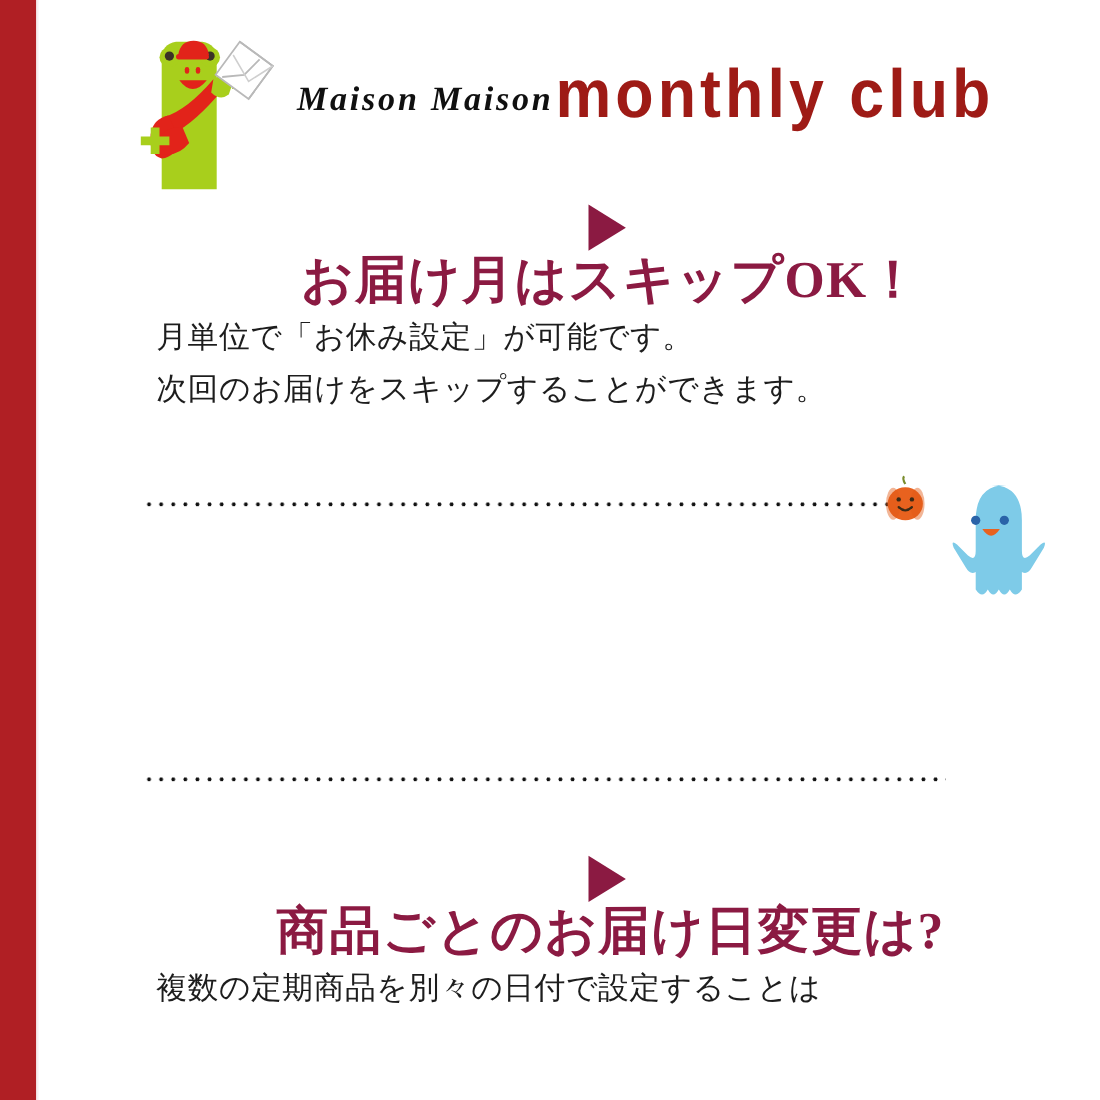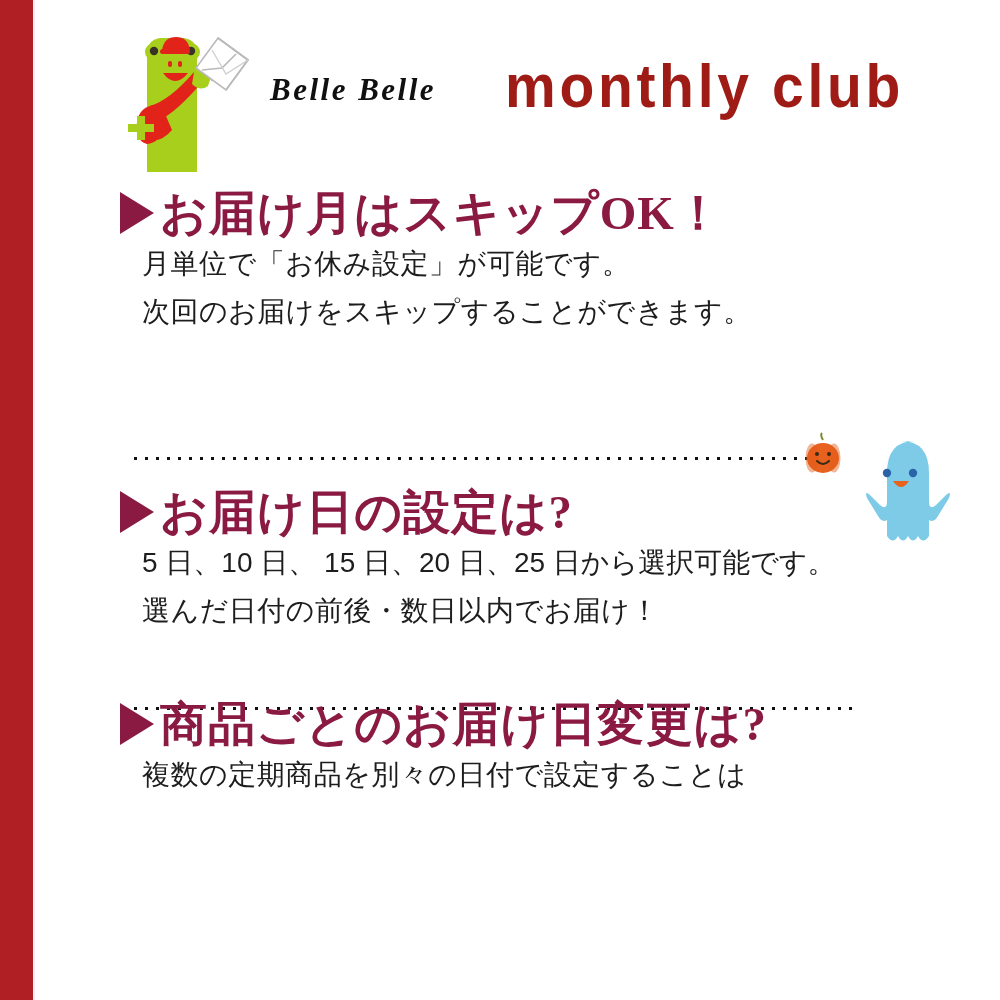--- a/index.html
+++ b/index.html
@@ -74,32 +74,33 @@
     color: #9e1b16;
     white-space: nowrap;
     transform: scaleX(0.92);
     transform-origin: left center;
   }
 
   
   .section { position: absolute; left: 120px; width: 870px; }
   .sec1 { top: 186px; }
   .sec2 { top: 485px; }
-  .sec3 { top: 697px; }
+  .sec3 { top: 778px; }
 
   .heading {
     display: flex;
     align-items: center;
     color: #8b1a42;
     font-family: "Liberation Serif", "DejaVu Serif", serif;
     font-weight: 700;
     font-size: 47px;
     line-height: 1.15;
     letter-spacing: 1px;
     white-space: nowrap;
+    flex-direction: column;
   }
   .tri {
     width: 0;
     height: 0;
     border-top: 21px solid transparent;
     border-bottom: 21px solid transparent;
     border-left: 34px solid #8b1a42;
     margin-right: 6px;
     flex: none;
   }
@@ -174,21 +175,21 @@
 
         <g>
           <path d="M98 12 l30 22 l-22 30 l-30 -22 z" fill="#ffffff" stroke="#b9b9b9" stroke-width="1.6"></path>
           <path d="M98 12 l30 22 l-22 30" fill="none" stroke="#b9b9b9" stroke-width="1.6"></path>
           <path d="M82 44 l20 -2 l14 -14" fill="none" stroke="#b9b9b9" stroke-width="1.6"></path>
           <path d="M92 24 l14 24 l22 -14" fill="none" stroke="#cfcfcf" stroke-width="1.4"></path>
         </g>
       </svg>
     </div>
 
-    <div class="brand-script">Belle Belle</div>
+    <div class="brand-script">Maison Maison</div>
     <div class="brand-main">monthly club</div>
   </div>
 
   <div class="section sec1">
     <div class="heading">
       <span class="tri"></span>
       <span>お届け月はスキップOK！</span>
     </div>
     <div class="body-line">月単位で「お休み設定」が可能です。</div>
     <div class="body-line">次回のお届けをスキップすることができます。</div>
@@ -214,28 +215,20 @@
                q0 10 7 4 l10 -10 q6 -5 3 3 l-11 18 q-4 7 -9 4 l0 16
                q-6 9 -11 0 q-5 9 -10 0 q-5 9 -10 0 q-5 9 -11 0
                l0 -16 q-5 3 -9 -4 l-11 -18 q-3 -8 3 -3 l10 10 q7 6 7 -4
                l0 -28 q0 -32 28 -32 z" fill="#7ecbe8"></path>
       <circle cx="41" cy="38" r="4.2" fill="#2a63a8"></circle>
       <circle cx="67" cy="38" r="4.2" fill="#2a63a8"></circle>
       <path d="M47 46 q8 12 16 0 z" fill="#e8621f"></path>
     </svg>
   </div>
 
-  <div class="section sec2">
-    <div class="heading">
-      <span class="tri"></span>
-      <span>お届け日の設定は?</span>
-    </div>
-    <div class="body-line tight">5 日、10 日、 15 日、20 日、25 日から選択可能です。</div>
-    <div class="body-line">選んだ日付の前後・数日以内でお届け！</div>
-  </div>
 
   <div class="divider div2"></div>
 
   <div class="section sec3">
     <div class="heading">
       <span class="tri"></span>
       <span>商品ごとのお届け日変更は?</span>
     </div>
     <div class="body-line">複数の定期商品を別々の日付で設定することは</div>
   </div>

